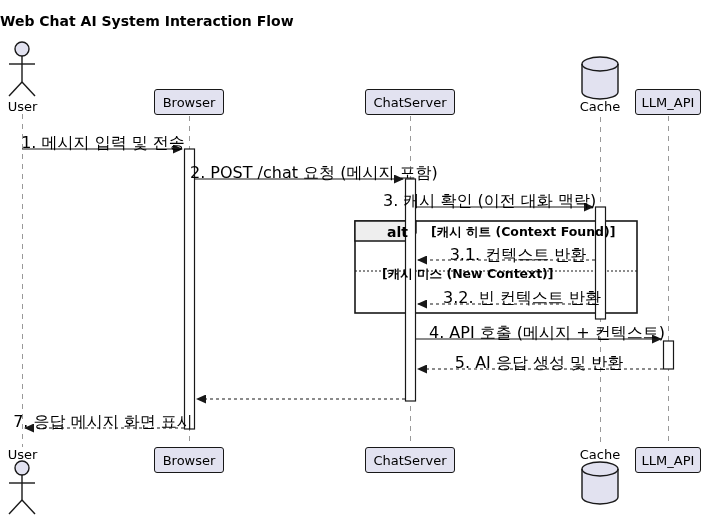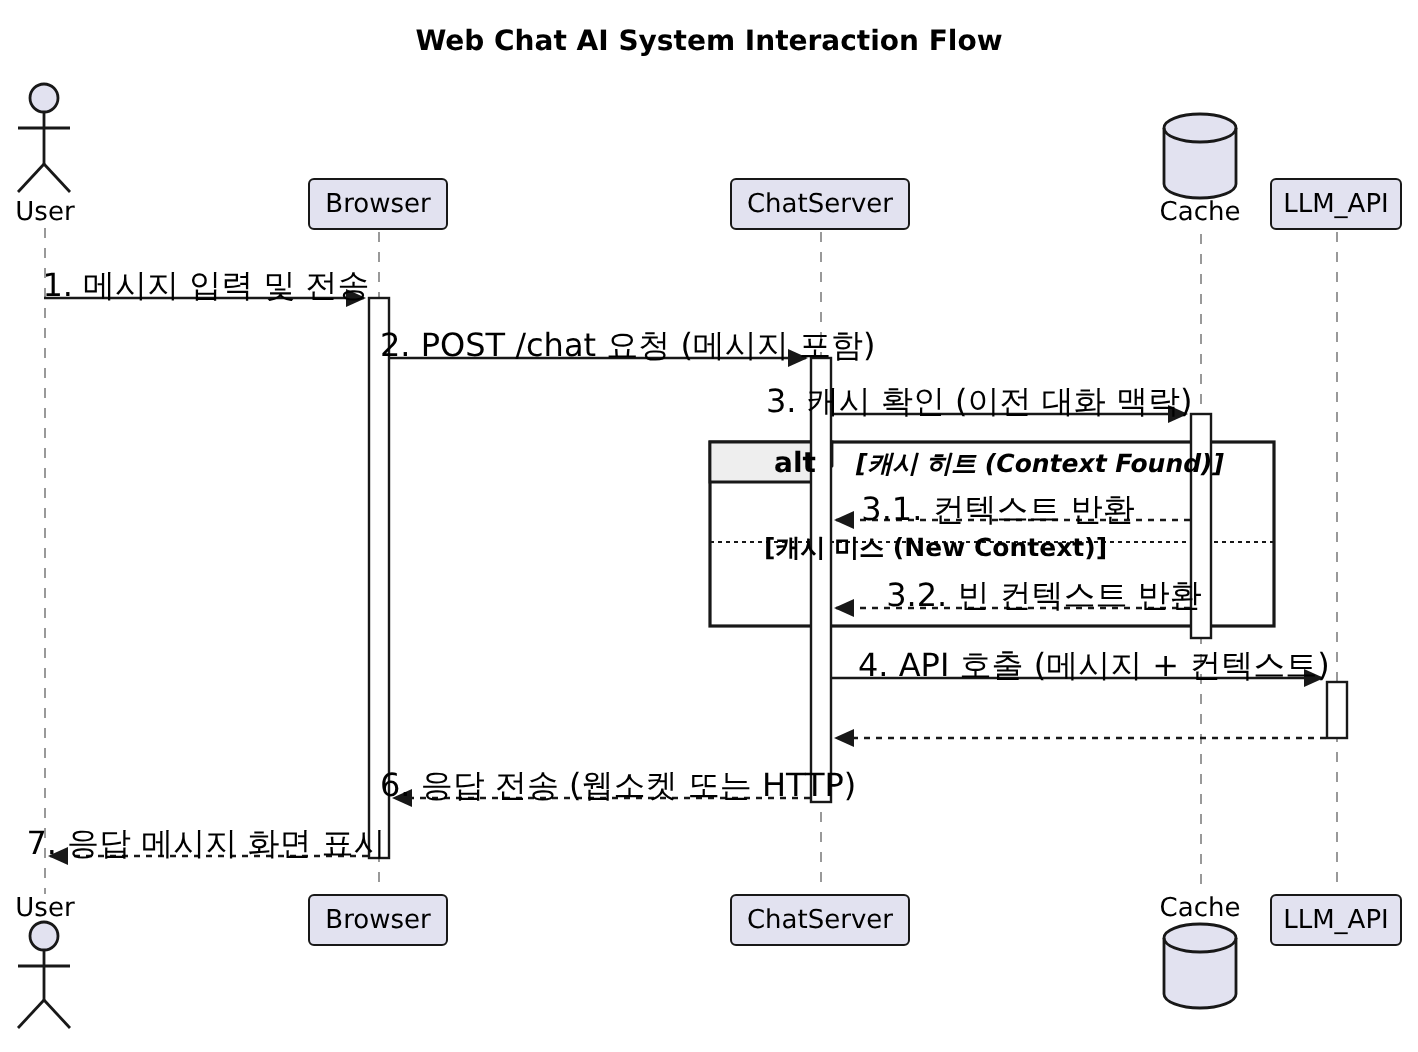--- a/index.html
+++ b/index.html
@@ -3,21 +3,21 @@
 <meta charset="utf-8">
 <style>
   html,body{margin:0;padding:0;background:#ffffff;}
   #canvas{
     position:relative;width:709px;height:526px;background:#ffffff;
     font-family:"DejaVu Sans","Liberation Sans",sans-serif;
     color:#181818;overflow:hidden;
   }
   #shapes{position:absolute;left:0;top:0;}
   .title{
-    position:absolute;left:0;top:13px;width:709px;text-align:center;
+    position:absolute;left:0;top:13px;width:709px;
     font-size:14px;font-weight:bold;color:#000;
   }
   .pbox{
     position:absolute;height:26px;background:#E2E2F0;border:1px solid #181818;
     border-radius:3px;display:flex;align-items:center;justify-content:center;
     font-size:13px;color:#000;box-sizing:border-box;
   }
   .plabel{
     position:absolute;text-align:center;font-size:13px;color:#000;
   }
@@ -126,23 +126,23 @@
     <span>ChatServer</span>
   </div>
   <div class="plabel" style="left:570px;top:447px;width:60px;">Cache</div>
   <div class="pbox" style="left:635px;top:447px;width:66px;">
     <span>LLM_API</span>
   </div>
 
   <div class="msg" style="left:13px;top:133px;width:180px;">1. 메시지 입력 및 전송</div>
   <div class="msg" style="left:190px;top:163px;width:220px;">2. POST /chat 요청 (메시지 포함)</div>
   <div class="msg" style="left:383px;top:191px;width:200px;">3. 캐시 확인 (이전 대화 맥락)</div>
-  <div class="msg" style="left:409px;top:245px;width:180px;">3.1. 컨텍스트 반환</div>
+  <div class="msg" style="left:428px;top:245px;width:180px;">3.1. 컨텍스트 반환</div>
   <div class="msg" style="left:422px;top:288px;width:200px;">3.2. 빈 컨텍스트 반환</div>
   <div class="msg" style="left:429px;top:323px;width:220px;">4. API 호출 (메시지 + 컨텍스트)</div>
-  <div class="msg" style="left:190px;top:383px;width:220px;">6. 응답 전송 (웹소켓 또는 HTTP)</div>
+  <div class="msg" style="left:439px;top:353px;width:200px;">5. AI 응답 생성 및 반환</div>
   <div class="msg" style="left:13px;top:412px;width:180px;">7. 응답 메시지 화면 표시</div>
 
   <div class="alt-op">alt</div>
-  <div class="guard" style="left:420px;top:224px;width:200px;text-align:center;font-style:italic;">[캐시 히트 (Context Found)]</div>
+  <div class="guard" style="left:431px;top:224px;width:200px;text-align:left;">[캐시 히트 (Context Found)]</div>
   <div class="guard" style="left:357px;top:266px;margin-left:25px;">[캐시 미스 (New Context)]</div>
 
 </div>
 
 </body></html>

